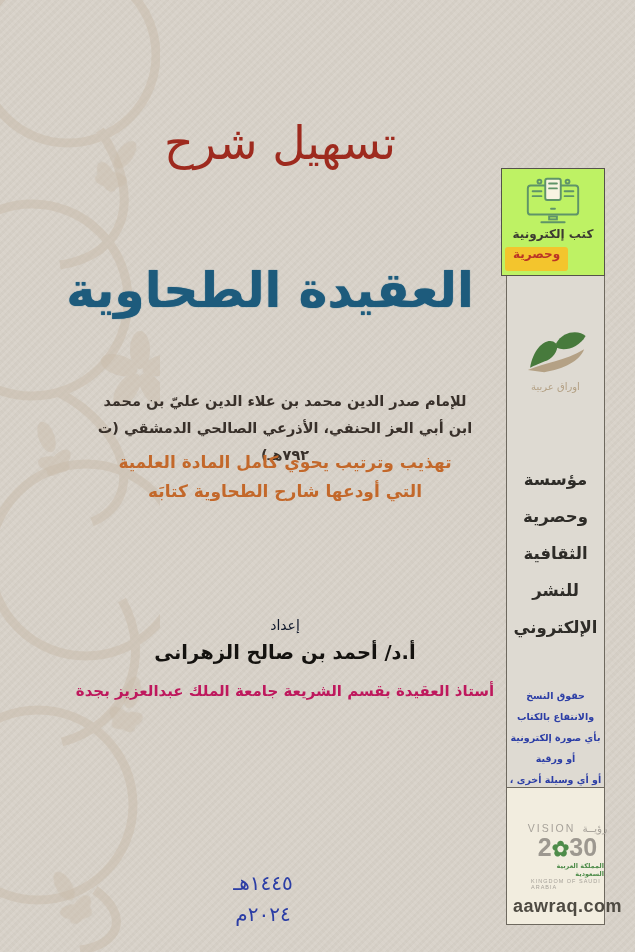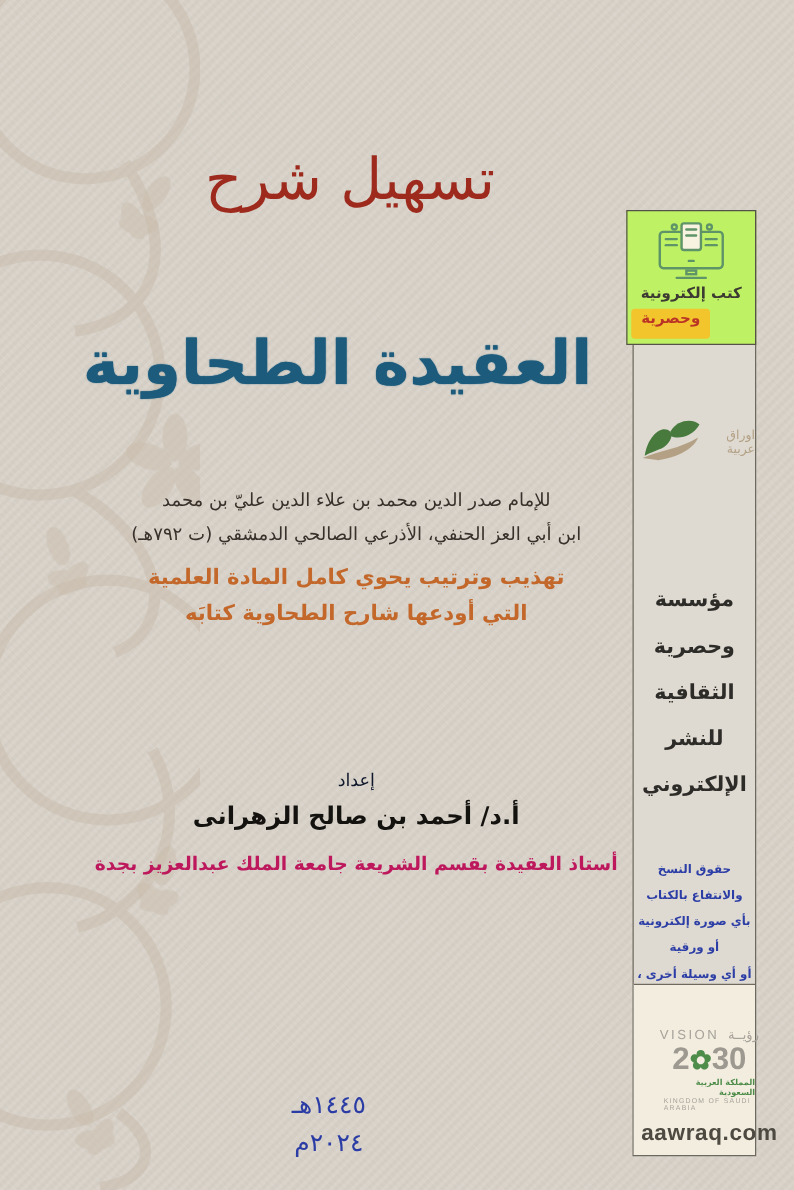--- a/index.html
+++ b/index.html
@@ -15,37 +15,37 @@
   .center{text-align:center;}
   .rtl{direction:rtl;}
 
   
   .arabesque{position:absolute;left:0;top:0;}
 
   
   .supertitle{left:60px;width:440px;top:116px;font-size:46px;color:#9e2a1e;}
   .booktitle{left:38px;width:464px;top:262px;font-size:49px;font-weight:bold;color:#1d5b7c;
              text-shadow:0 0 1px #1d5b7c;}
-  .author{left:75px;width:420px;top:388px;font-size:14.5px;font-weight:normal;color:#38302a;line-height:27px;}
+  .author{left:75px;width:420px;top:388px;font-size:14.5px;font-weight:bold;color:#38302a;line-height:27px;}
   .desc{left:75px;width:420px;top:448px;font-size:17px;font-weight:bold;color:#c3682a;line-height:29px;}
   .preplabel{left:75px;width:420px;top:617px;font-size:14px;color:#0f172a;}
   .prepname{left:75px;width:420px;top:641px;font-size:19.5px;font-weight:bold;color:#14120f;text-align:center;}
   .affil{left:58px;width:454px;top:682px;font-size:15px;font-weight:bold;color:#be185d;}
   .dates{left:203px;width:120px;top:868px;font-size:20px;color:#2b3da5;line-height:31px;}
 
   
   .sidebar{left:506px;top:168px;width:99px;height:757px;box-sizing:border-box;
            border:1px solid #6e695f;background:#dedad2;}
   .badge{position:absolute;left:-6px;right:-1px;top:-1px;height:108px;
          background:#bef264;border:1px solid #55524a;box-sizing:border-box;
          display:flex;flex-direction:column;align-items:center;padding-top:6px;}
   .badge-label{font-size:12px;font-weight:bold;color:#3c3a32;margin-top:2px;}
   .chip{position:absolute;left:3px;bottom:4px;background:#f3c52d;color:#bb3526;
         font-size:12px;font-weight:bold;padding:0 8px 10px 8px;border-radius:3px;}
-  .awraq{position:absolute;left:0;right:0;top:158px;display:flex;flex-direction:row;align-items:center;}
+  .awraq{position:absolute;left:0;right:0;top:158px;display:flex;flex-direction:column;align-items:center;}
   .awraq-text{font-size:10px;color:#b4a185;margin-top:2px;}
   .pubname{position:absolute;left:0;right:0;top:292px;font-size:16.5px;font-weight:bold;
            color:#2e2c28;line-height:37px;}
   .copyright{position:absolute;left:2px;right:2px;top:516px;font-size:9.5px;font-weight:bold;
              color:#2c3ea6;line-height:21px;}
   .visionbox{position:absolute;left:0;right:0;bottom:0;height:137px;background:#f2eddf;
              border-top:1px solid #6e695f;display:flex;flex-direction:column;
              justify-content:flex-end;align-items:center;padding-bottom:7px;box-sizing:border-box;padding-left:24px;}
   .vrow{display:flex;gap:7px;align-items:baseline;color:#a7a29a;font-size:10.5px;
         font-family:"Liberation Sans",sans-serif;}

